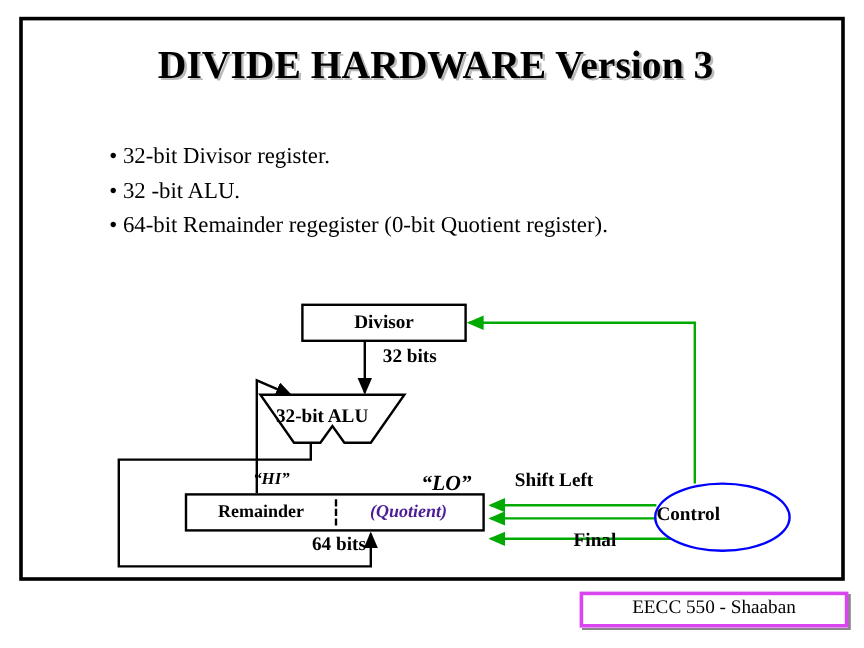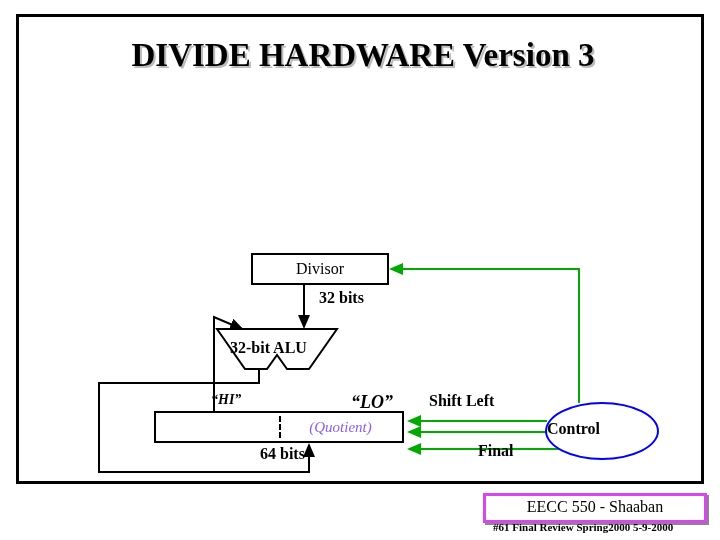--- a/index.html
+++ b/index.html
@@ -2,44 +2,49 @@
 <html><head>
 <meta charset="utf-8">
 <style>
   body{margin:0;font-family:"Times New Roman",serif;background:#fff}
   .slide{width:720px;height:540px;position:relative;box-sizing:border-box}
   .frame{position:absolute;left:16px;top:14px;width:688px;height:470px;border:3px solid #000;box-sizing:border-box}
   .title{position:absolute;left:0;top:20px;width:688px;text-align:center;font-size:33px;font-weight:bold;color:#000;text-shadow:2px 2px 0 #bbb}
   .bullets{position:absolute;left:72px;top:100px;font-size:19px;line-height:1.5}
   .bullets div::before{content:"• ";}
   .diagram{position:absolute;left:0;top:200px;width:688px;height:260px}
-  .box{position:absolute;border:2px solid #000;text-align:center;font-weight:normal;box-sizing:border-box;background:#fff}
+  .box{position:absolute;border:2px solid #000;text-align:center;font-weight:bold;box-sizing:border-box;background:#fff}
   .divisor{left:232px;top:36px;width:138px;height:32px;font-size:16px;line-height:28px}
   .div32{position:absolute;left:300px;top:72px;font-size:16px;font-weight:bold}
   .alu-label{position:absolute;left:211px;top:122px;font-size:16px;font-weight:bold;z-index:3}
   .rem{left:135px;top:194px;width:250px;height:32px;font-size:15px}
   .rem-hi{position:absolute;left:0;top:0;width:50%;line-height:28px}
-  .rem-lo{position:absolute;left:50%;top:0;width:50%;line-height:28px;font-style:italic;color:#8b5cf6}
+  .rem-lo{position:absolute;left:50%;top:0;width:50%;line-height:28px;font-style:italic;color:#4c1d95}
   .rem-sep{position:absolute;left:50%;top:3px;bottom:3px;border-left:2px dashed #000}
   .hi{position:absolute;left:192px;top:175px;font-size:14px;font-style:italic;font-weight:bold}
   .lo{position:absolute;left:332px;top:175px;font-size:18px;font-style:italic;font-weight:bold}
   .bits64{position:absolute;left:241px;top:228px;font-size:16px;font-weight:bold}
   .shift{position:absolute;left:410px;top:175px;font-size:16px;font-weight:bold}
   .write{position:absolute;left:459px;top:225px;font-size:16px;font-weight:bold}
   .control{position:absolute;left:526px;top:185px;width:110px;height:54px;border:2px solid #00f;border-radius:50%;text-align:left;line-height:50px;font-size:16px;font-weight:bold}
   svg{position:absolute;left:0;top:0}
   .footer1{position:absolute;left:483px;top:493px;width:218px;height:24px;border:3px solid #d946ef;box-shadow:2px 2px 0 #888;text-align:center;font-size:16px;line-height:22px;font-family:'Times New Roman',serif}
   .footer2{position:absolute;left:493px;top:521px;font-size:11px;font-weight:bold}
 </style>
 </head>
 <body>
 
 <div class="slide">
   <div class="frame">
     <div class="title">DIVIDE HARDWARE Version 3</div>
+    <div class="bullets">
+      <div>32-bit Divisor register.</div>
+      <div>32 -bit ALU.</div>
+      <div>64-bit Remainder regegister (0-bit Quotient register).</div>
+    </div>
     <div class="diagram">
 
       <svg width="688" height="260">
         <defs>
           <marker id="ab" markerWidth="8" markerHeight="8" refX="6" refY="3" orient="auto">
               <path d="M0,0 L7,3 L0,6 Z" fill="#000"></path>
             </marker>
           <marker id="ag" markerWidth="8" markerHeight="8" refX="6" refY="3" orient="auto">
               <path d="M0,0 L7,3 L0,6 Z" fill="#0a0"></path>
             </marker>
@@ -58,24 +63,24 @@
         <polyline points="560,186 560,52 372,52" fill="none" stroke="#0a0" stroke-width="2" marker-end="url(#ag)"></polyline>
         <line x1="540" y1="232" x2="390" y2="232" stroke="#0a0" stroke-width="2" marker-end="url(#ag)"></line>
       </svg>
 
       <div class="box divisor">Divisor</div>
       <div class="div32">32 bits</div>
       <div class="alu-label">32-bit ALU</div>
       <div class="hi">“HI”</div>
       <div class="lo">“LO”</div>
       <div class="box rem">
+        <div class="rem-hi">Remainder</div>
         <div class="rem-sep"></div>
         <div class="rem-lo">(Quotient)</div>
       </div>
       <div class="bits64">64 bits</div>
       <div class="shift">Shift Left</div>
       <div class="write">Final</div>
       <div class="control">Control</div>
     </div>
   </div>
   <div class="footer1">EECC 550 - Shaaban</div>
-  <div class="footer2">#61   Final Review   Spring2000  5-9-2000</div>
 </div>
 
 </body></html>

